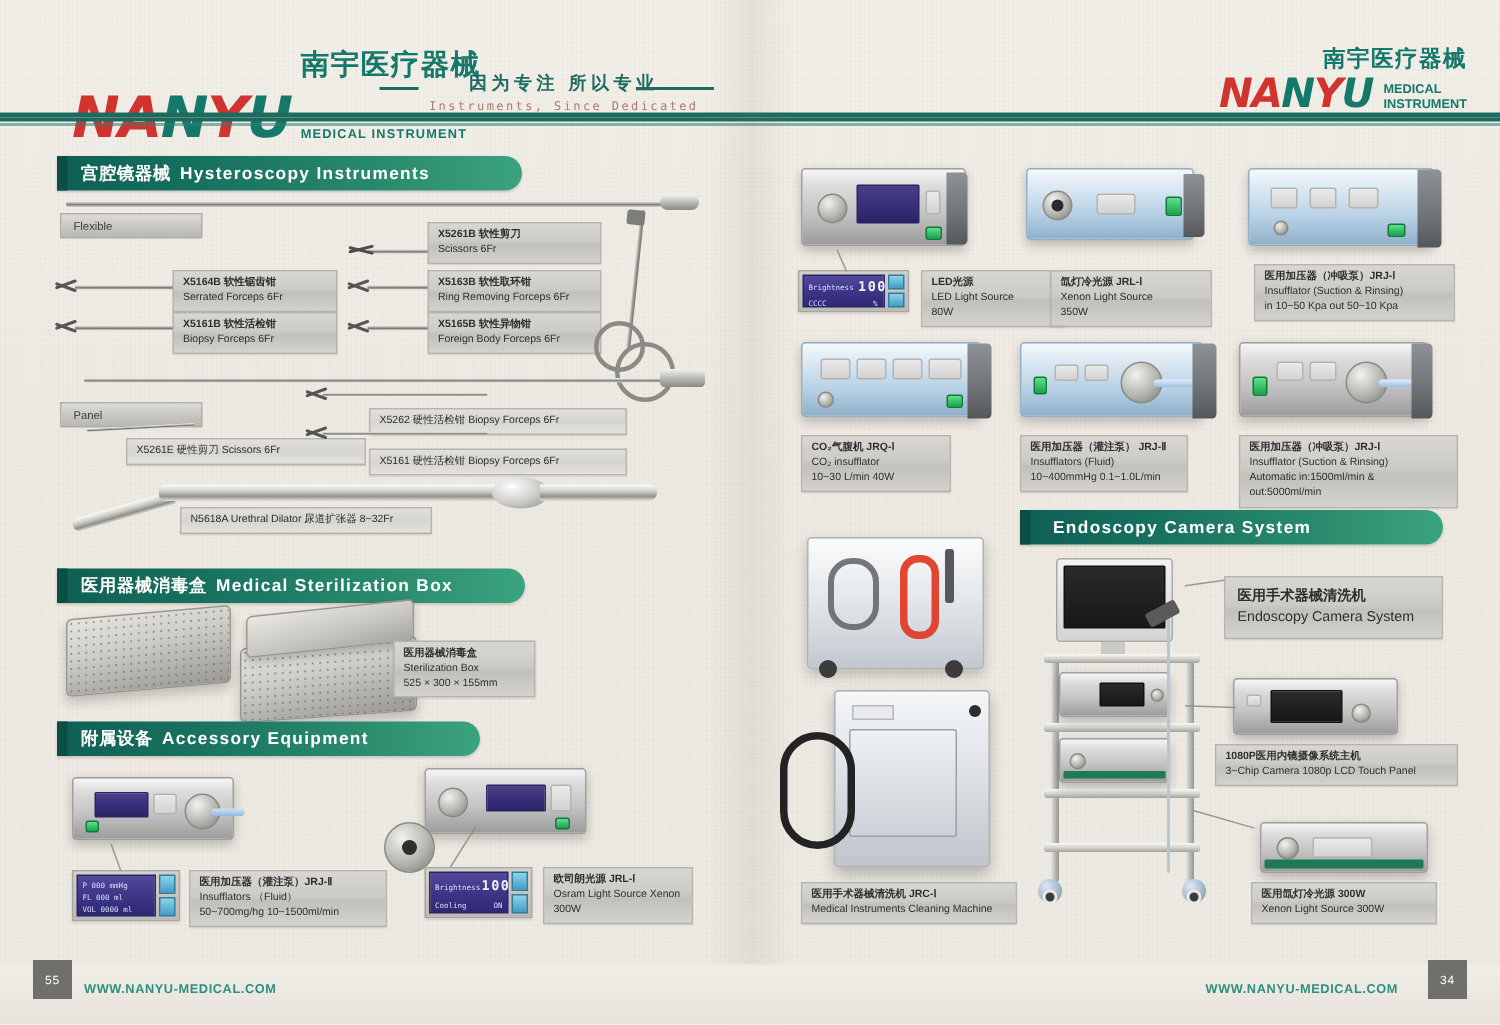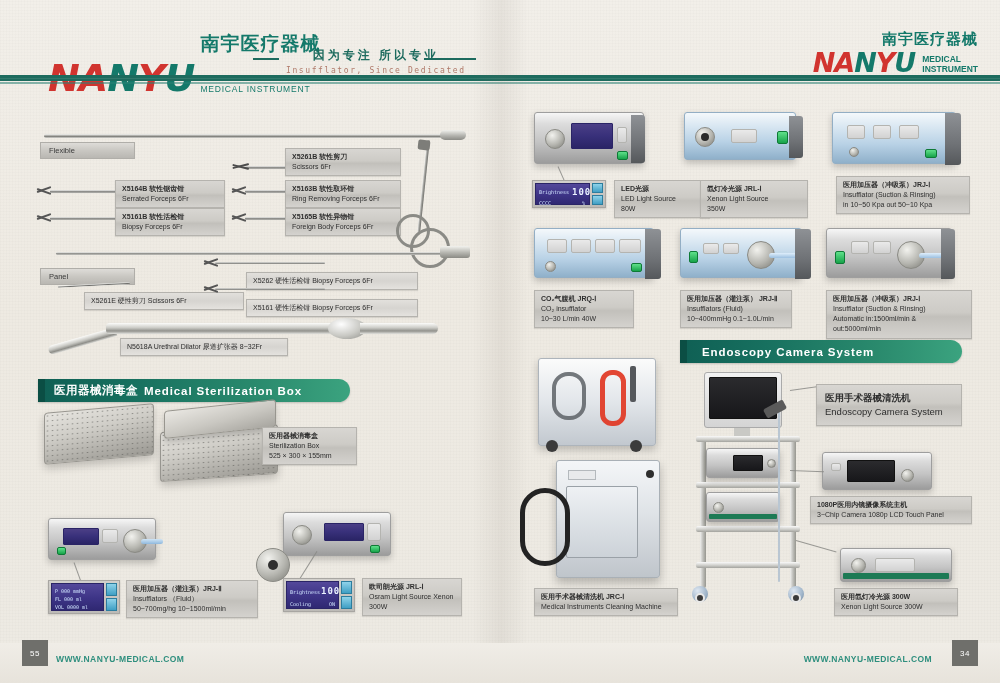--- a/index.html
+++ b/index.html
@@ -31,21 +31,21 @@
   .hdr-rule2 { position:absolute; left:0; top:82px; width:1000px; height:2px; background:#2b8174; opacity:.55; }
   .logo-left { position: absolute; left: 48px; top: 34px; display: flex; align-items: flex-end; }
   .nanyu-word {
     font-family: "DejaVu Sans", sans-serif;
     font-size: 38px; font-weight: 800; font-style: italic;
     letter-spacing: -1px; line-height: .95;
   }
   .n-red { color: #d1342f; } .n-grn { color: #14796a; }
   .logo-cn-stack { margin-left: 6px; padding-bottom: 2px; }
   .logo-cn { font-size: 19px; font-weight: 800; color: #14796a; letter-spacing: 1px; line-height: 1.05; }
-  .logo-sub { font-size: 8.5px; font-weight: 400; color: #14796a; letter-spacing: .8px; margin-top: 30px; }
+  .logo-sub { font-size: 8.5px; font-weight: 700; color: #14796a; letter-spacing: .8px; margin-top: 30px; }
   .tag-dash { position:absolute; left: 253px; top: 58px; width: 26px; height: 2px; background:#1d6b5e; }
   .tag-dash2 { position:absolute; left: 424px; top: 58px; width: 52px; height: 2px; background:#1d6b5e; }
   .slogan { position: absolute; left: 286px; top: 47px; text-align: center; }
   .slogan-cn { font-size: 12px; color:#1d6b5e; font-weight:700; letter-spacing: 3px; }
   .slogan-en { font-family:"DejaVu Sans Mono", monospace; font-size: 8px; color:#b07a6a; letter-spacing: 1.6px; margin-top:2px; }
   .logo-right { position: absolute; right: 22px; top: 30px; text-align: right; }
   .lr-cn { font-size: 15px; font-weight: 800; color:#14796a; letter-spacing: 1px; }
   .lr-row { display:flex; align-items:flex-end; justify-content:flex-end; gap:7px; margin-top:-2px; }
   .lr-word { font-family:"DejaVu Sans", sans-serif; font-size:27px; font-weight:800; font-style:italic; letter-spacing:-1px; }
   .lr-sub { font-size:8.5px; font-weight:800; color:#14796a; line-height:1.25; text-align:left; padding-bottom:3px; }
@@ -174,40 +174,45 @@
     <div class="logo-left">
       <div class="nanyu-word"><span class="n-red">NA</span><span class="n-grn">N</span><span class="n-red">Y</span><span class="n-grn">U</span></div>
       <div class="logo-cn-stack">
         <div class="logo-cn">南宇医疗器械</div>
         <div class="logo-sub">MEDICAL INSTRUMENT</div>
       </div>
     </div>
     <div class="tag-dash"></div>
     <div class="slogan">
       <div class="slogan-cn">因为专注 所以专业</div>
-      <div class="slogan-en">Insufflator, Since Dedicated</div>
+      <div class="slogan-en">Instruments, Since Dedicated</div>
     </div>
     <div class="tag-dash2"></div>
 
     <div class="logo-right">
       <div class="lr-cn">南宇医疗器械</div>
       <div class="lr-row">
         <div class="lr-word"><span class="n-red">NA</span><span class="n-grn">N</span><span class="n-red">Y</span><span class="n-grn">U</span></div>
         <div class="lr-sub">
           <div>MEDICAL</div>
           <div>INSTRUMENT</div>
         </div>
       </div>
     </div>
     <div class="hdr-rule"></div>
     <div class="hdr-rule2"></div>
   </div>
 
   <div class="gutter"></div>
 
+  <div class="pill" style="left:38px; top:104px; width:310px;">
+    <div class="pill-tab"></div>
+    <span class="cn">宫腔镜器械</span>
+    <span class="en">Hysteroscopy Instruments</span>
+  </div>
 
   <div class="longtube" style="left:44px; top:134px; width:400px;"></div>
   <div style="position:absolute; left:440px; top:130px; width:26px; height:10px; border-radius:5px;
        background:linear-gradient(180deg,#f0f0ec,#b5b5b0 55%,#8b8b86);"></div>
 
   <div class="tagbox" style="left:40px; top:142px; width:95px;">Flexible</div>
 
   <div class="shaft" style="left:245px; top:166px; width:80px;"></div>
   <div style="position:absolute; left:232px; top:160px; width:18px; height:12px;">
     <div style="position:absolute;left:0;top:3px;width:17px;height:2px;background:#4c4c4c;transform:rotate(-14deg);transform-origin:right center;border-radius:1px;"></div>
@@ -306,20 +311,25 @@
   <div style="position:absolute;left:164px;top:405px;width:112px;height:28px;border-radius:4px;transform:skewY(-6deg);
        background:linear-gradient(170deg,#e9e7e2,#c9c7c1 55%,#a7a59f);border:1px solid #98968f;
        box-shadow:0 3px 6px rgba(0,0,0,.2);"></div>
 
   <div class="cap" style="left:262px; top:427px; width:95px;">
     <div class="cn">医用器械消毒盒</div>
     <div class="en">Sterilization Box</div>
     <div class="en">525 × 300 × 155mm</div>
   </div>
 
+  <div class="pill" style="left:38px; top:481px; width:282px;">
+    <div class="pill-tab"></div>
+    <span class="cn">附属设备</span>
+    <span class="en">Accessory Equipment</span>
+  </div>
 
   <div class="device dev-grey" style="left:48px; top:518px; width:108px; height:42px;">
     <div class="screen-blue" style="left:14px; top:9px; width:36px; height:17px;"></div>
     <div class="panel-inset" style="left:53px; top:10px; width:16px; height:14px;"></div>
     <div class="btn-grn" style="left:8px; top:28px; width:9px; height:8px;"></div>
     <div class="knob" style="left:74px; top:10px; width:24px; height:24px;"></div>
     <div style="position:absolute;left:92px;top:20px;width:22px;height:5px;border-radius:3px;
          background:linear-gradient(180deg,#cfe4f5,#8fb8dd);"></div>
   </div>
   <div class="leader" style="left:74px; top:562px; width:32px; transform: rotate(70deg);"></div>

